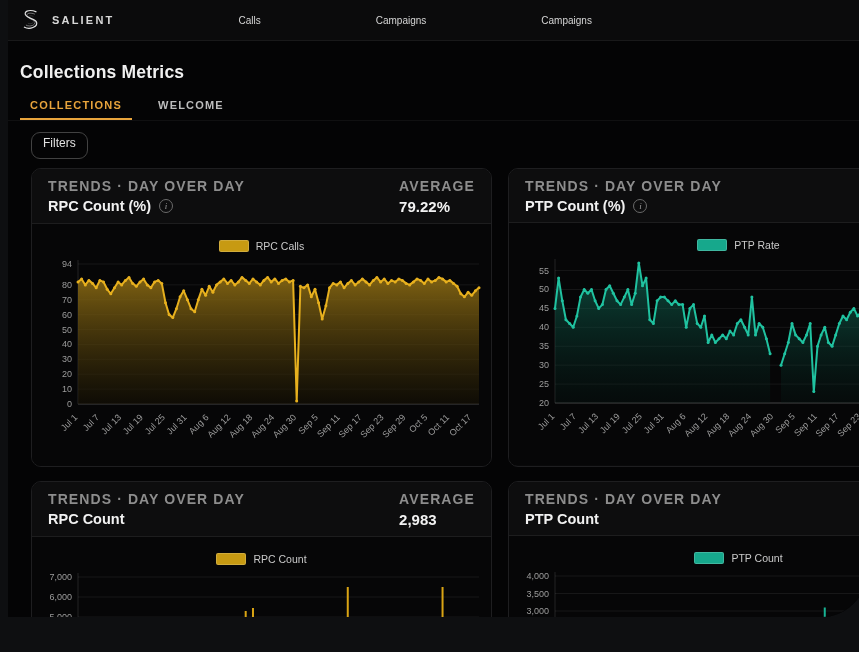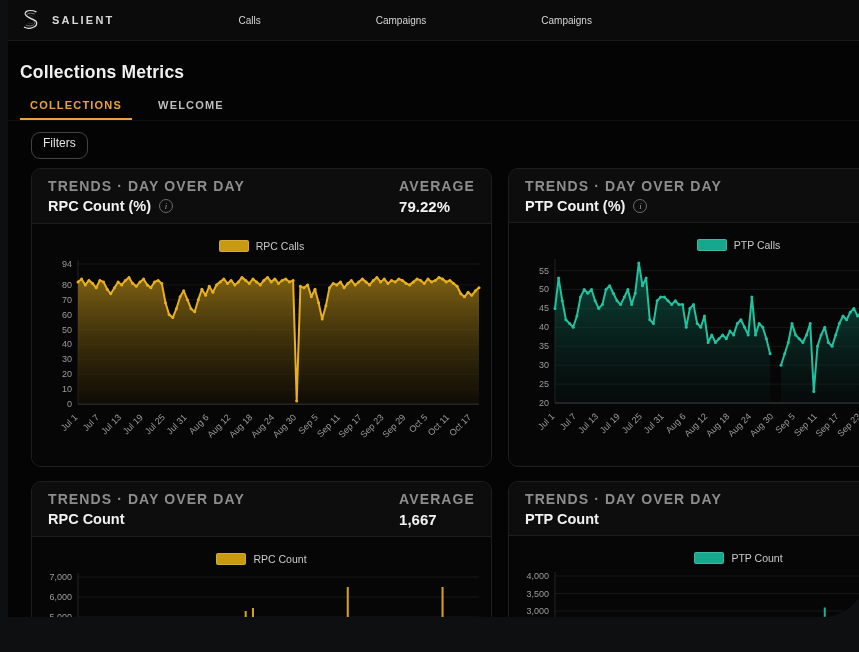--- a/index.html
+++ b/index.html
@@ -281,21 +281,21 @@
           <div class="card-title-row">
             <span class="card-title">PTP Count (%)</span>
             <span class="info-icon">i</span>
           </div>
         </div>
 
       </div>
       <div class="card-body">
         <div class="legend">
           <span class="legend-swatch" style="background: rgb(22, 168, 140);"></span>
-          <span class="legend-label">PTP Calls</span>
+          <span class="legend-label">PTP Rate</span>
         </div>
         <svg class="chart" width="449" height="206" viewBox="0 0 449 206">
             <line x1="40" y1="150" x2="441" y2="150" stroke="rgba(255,255,255,0.07)" stroke-width="1"></line>
             <text x="34" y="153" text-anchor="end" font-size="9" fill="#9c9c9c">20</text>
             <line x1="40" y1="131.0810810810811" x2="441" y2="131.0810810810811" stroke="rgba(255,255,255,0.07)" stroke-width="1"></line>
             <text x="34" y="134.0810810810811" text-anchor="end" font-size="9" fill="#9c9c9c">25</text>
             <line x1="40" y1="112.16216216216216" x2="441" y2="112.16216216216216" stroke="rgba(255,255,255,0.07)" stroke-width="1"></line>
             <text x="34" y="115.16216216216216" text-anchor="end" font-size="9" fill="#9c9c9c">30</text>
             <line x1="40" y1="93.24324324324324" x2="441" y2="93.24324324324324" stroke="rgba(255,255,255,0.07)" stroke-width="1"></line>
             <text x="34" y="96.24324324324324" text-anchor="end" font-size="9" fill="#9c9c9c">35</text>
@@ -455,21 +455,21 @@
       <div class="card-header">
         <div>
           <div class="eyebrow">TRENDS · DAY OVER DAY</div>
           <div class="card-title-row">
             <span class="card-title">RPC Count</span>
 
           </div>
         </div>
         <div class="card-avg">
           <div class="eyebrow">AVERAGE</div>
-          <div class="avg-value">1,667</div>
+          <div class="avg-value">2,983</div>
         </div>
       </div>
       <div class="card-body">
         <div class="legend">
           <span class="legend-swatch" style="background: rgb(199, 154, 18);"></span>
           <span class="legend-label">RPC Count</span>
         </div>
         <svg class="chart" width="449" height="206" viewBox="0 0 449 206">
             <line x1="40" y1="150" x2="441" y2="150" stroke="rgba(255,255,255,0.07)" stroke-width="1"></line>
             <text x="34" y="153" text-anchor="end" font-size="9" fill="#9c9c9c">0</text>

